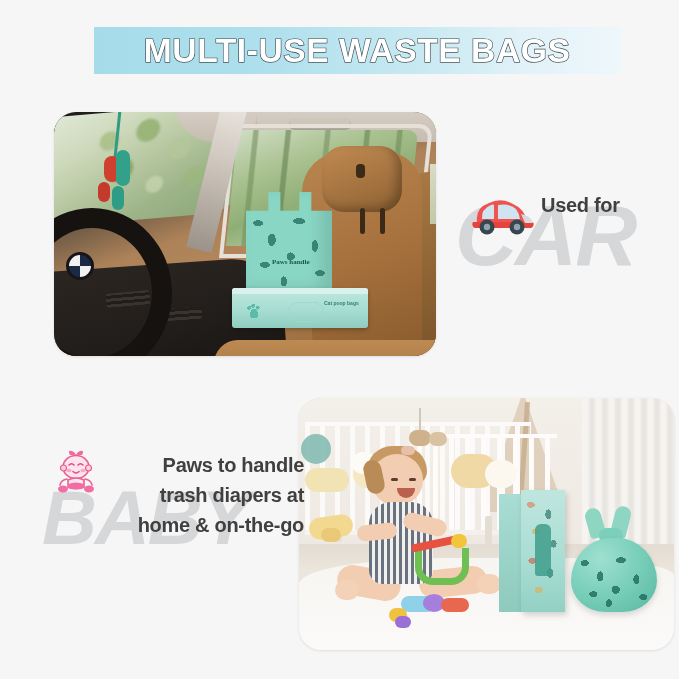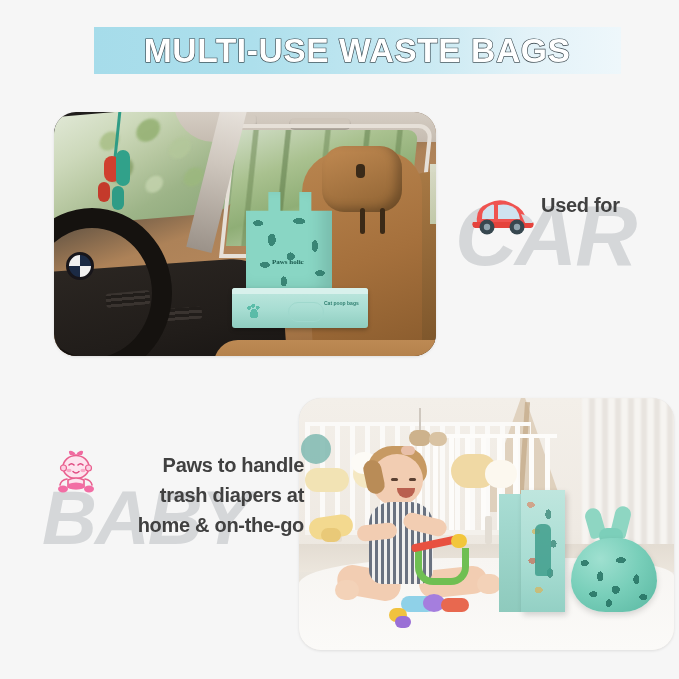--- a/index.html
+++ b/index.html
@@ -415,21 +415,21 @@
       <div class="door-trim"></div>
       <div class="dash"></div>
       <div class="vent"></div>
       <div class="vent2"></div>
       <div class="steering"></div>
       <div class="bmw-logo"></div>
 
       <div class="seat-bottom"></div>
       <div class="car-bag">
         <div class="car-bag-doodle"></div>
-        <div class="car-bag-logo">Paws holic</div>
+        <div class="car-bag-logo">Paws handle</div>
       </div>
       <div class="car-box">
         <div class="car-box-top"></div>
         <div class="box-paw"></div>
         <div class="box-cloud"></div>
         <div class="box-txt">Cat poop bags</div>
       </div>
     </div>
   </div>
 

